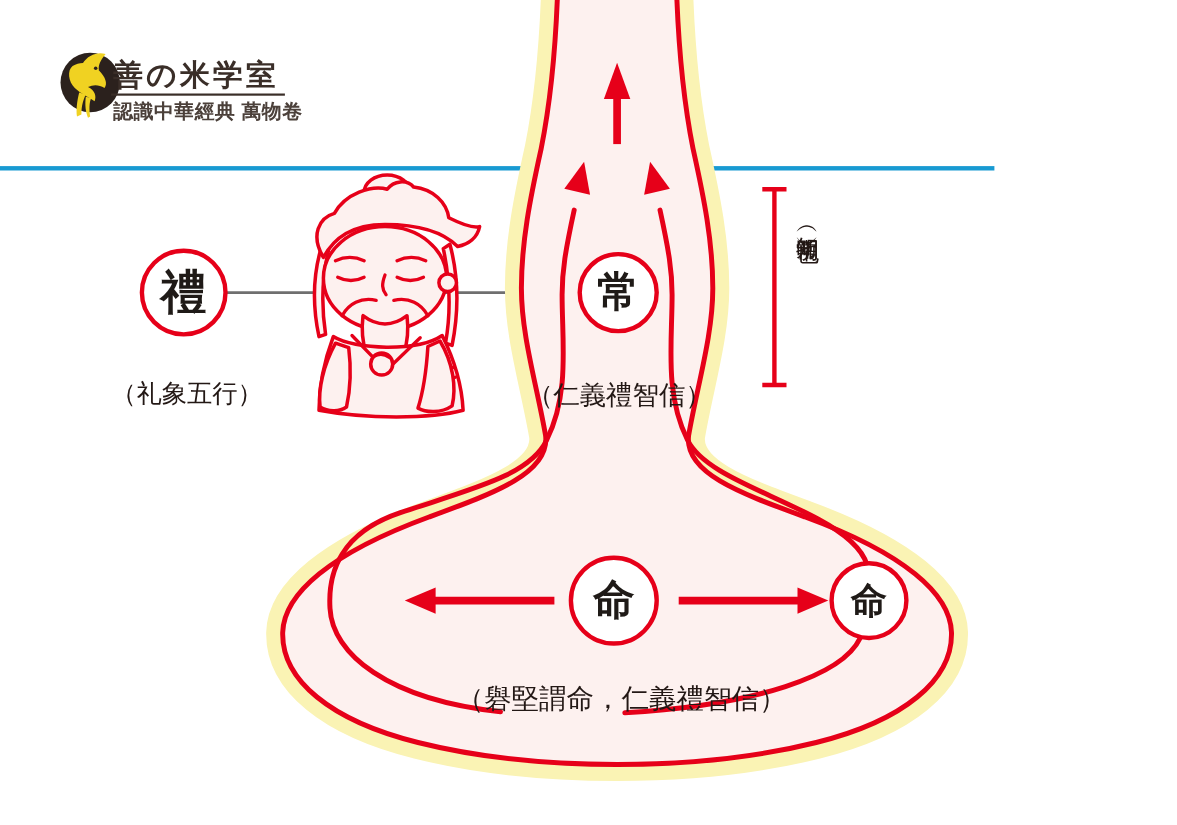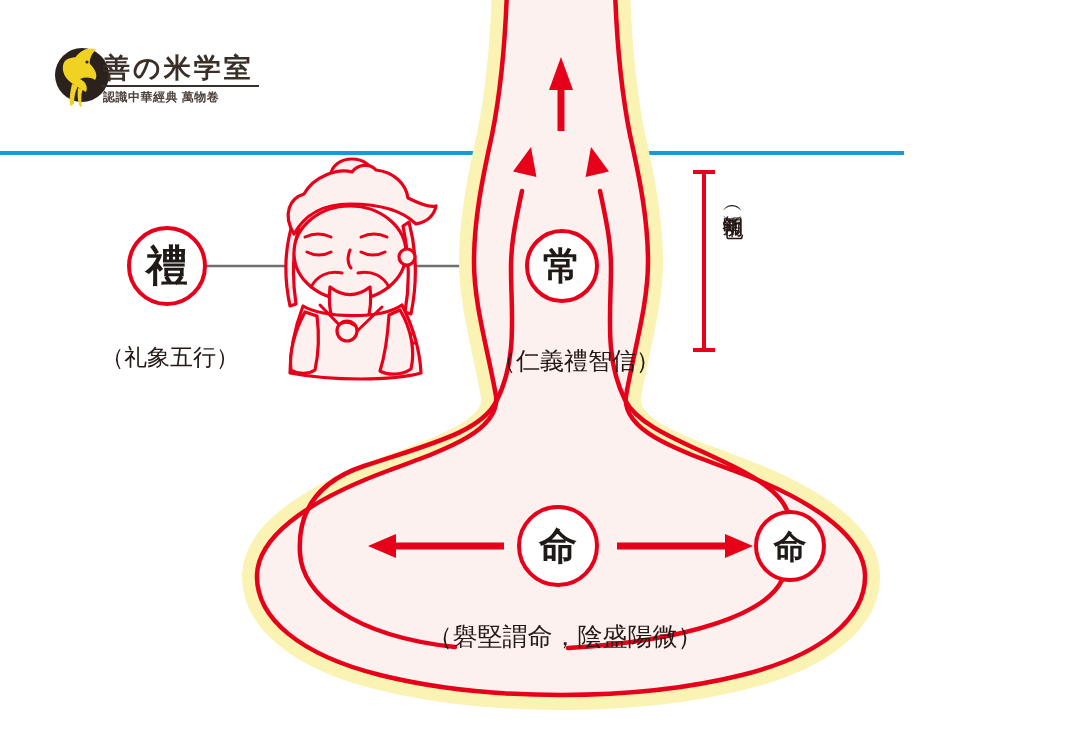--- a/index.html
+++ b/index.html
@@ -20,21 +20,21 @@
     position:absolute;writing-mode:vertical-rl;text-orientation:mixed;
     font-weight:500;color:#231815;line-height:1.1;letter-spacing:1px;white-space:nowrap;
   }
   .logo-title{
     position:absolute;left:103px;top:50px;width:170px;
     font-family:"DejaVu Serif","Liberation Serif",serif;
     font-size:27px;font-weight:bold;color:#3a2e28;letter-spacing:3px;white-space:nowrap;
   }
   .logo-underline{position:absolute;left:101px;top:85px;width:158px;height:2px;background:#3a2e28;}
   .logo-subtitle{
-    position:absolute;left:103px;top:89px;font-size:12px;font-weight:bold;
+    position:absolute;left:103px;top:89px;font-size:18px;font-weight:bold;
     color:#4b403a;letter-spacing:0.5px;white-space:nowrap;
   }
 </style>
 </head>
 <body>
 
 <div class="canvas">
 
   <svg class="art" width="1070" height="750" viewBox="0 0 1070 750">
 
@@ -146,19 +146,19 @@
   <div class="logo-title">善の米学室</div>
   <div class="logo-underline"></div>
   <div class="logo-subtitle">認識中華經典 萬物卷</div>
 
   <div class="node-char" style="left:167px;top:266px;font-size:42px;">禮</div>
   <div class="node-char" style="left:562px;top:266px;font-size:38px;">常</div>
   <div class="node-char" style="left:558px;top:546px;font-size:38px;">命</div>
   <div class="node-char" style="left:790px;top:546px;font-size:33px;">命</div>
 
   <div class="caption" style="left:170px;top:325px;font-size:23px;">（礼象五行）</div>
-  <div class="caption" style="left:576px;top:328px;font-size:24px;">（仁義禮智信）</div>
-  <div class="caption" style="left:565px;top:603px;font-size:25px;">（礜堅謂命，陰盛陽微）</div>
+  <div class="caption" style="left:563px;top:328px;font-size:24px;">（仁義禮智信）</div>
+  <div class="caption" style="left:565px;top:603px;font-size:25px;">（礜堅謂命，仁義禮智信）</div>
 
   <div class="vtext" style="left:722px;top:198px;font-size:21px;">（知常明也）</div>
   <div class="vtext" style="left:939px;top:470px;font-size:21px;">（不知常作凶）</div>
 
 </div>
 
 </body></html>

